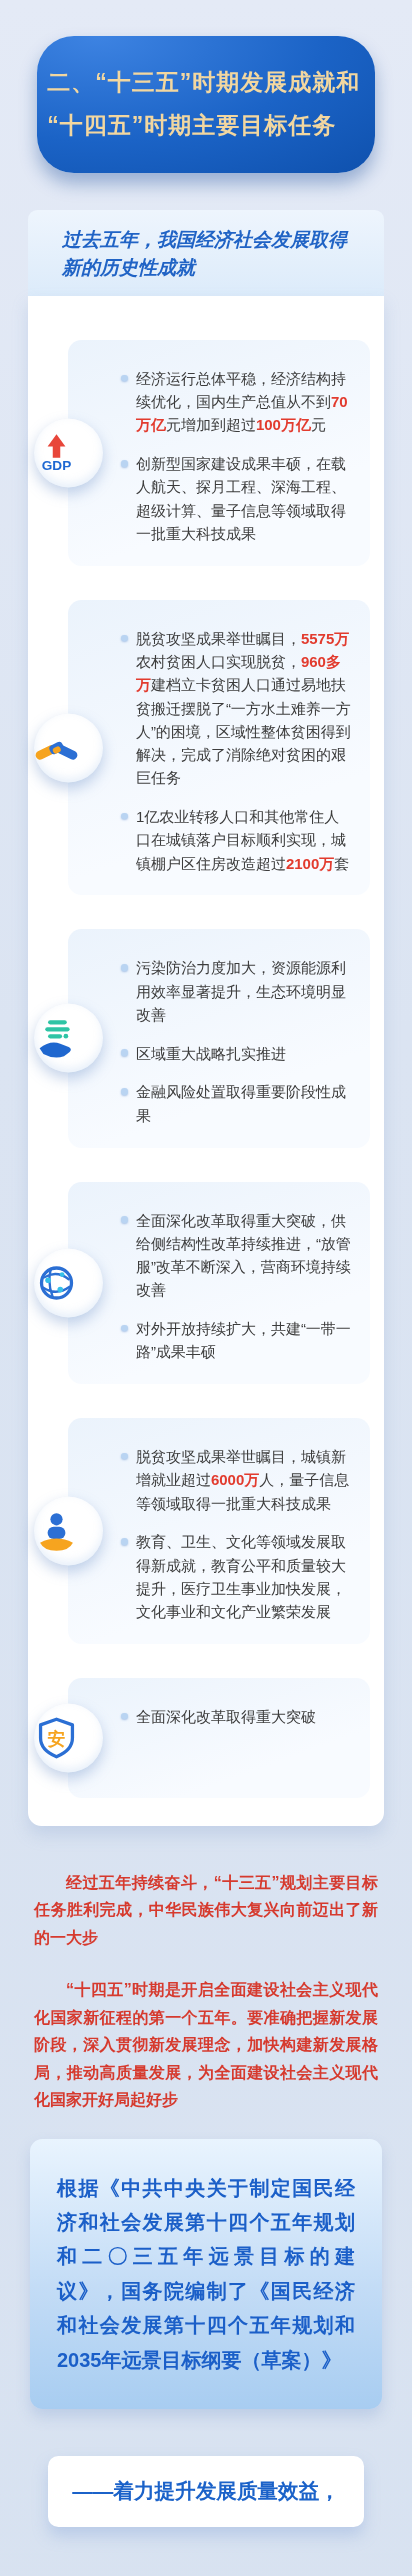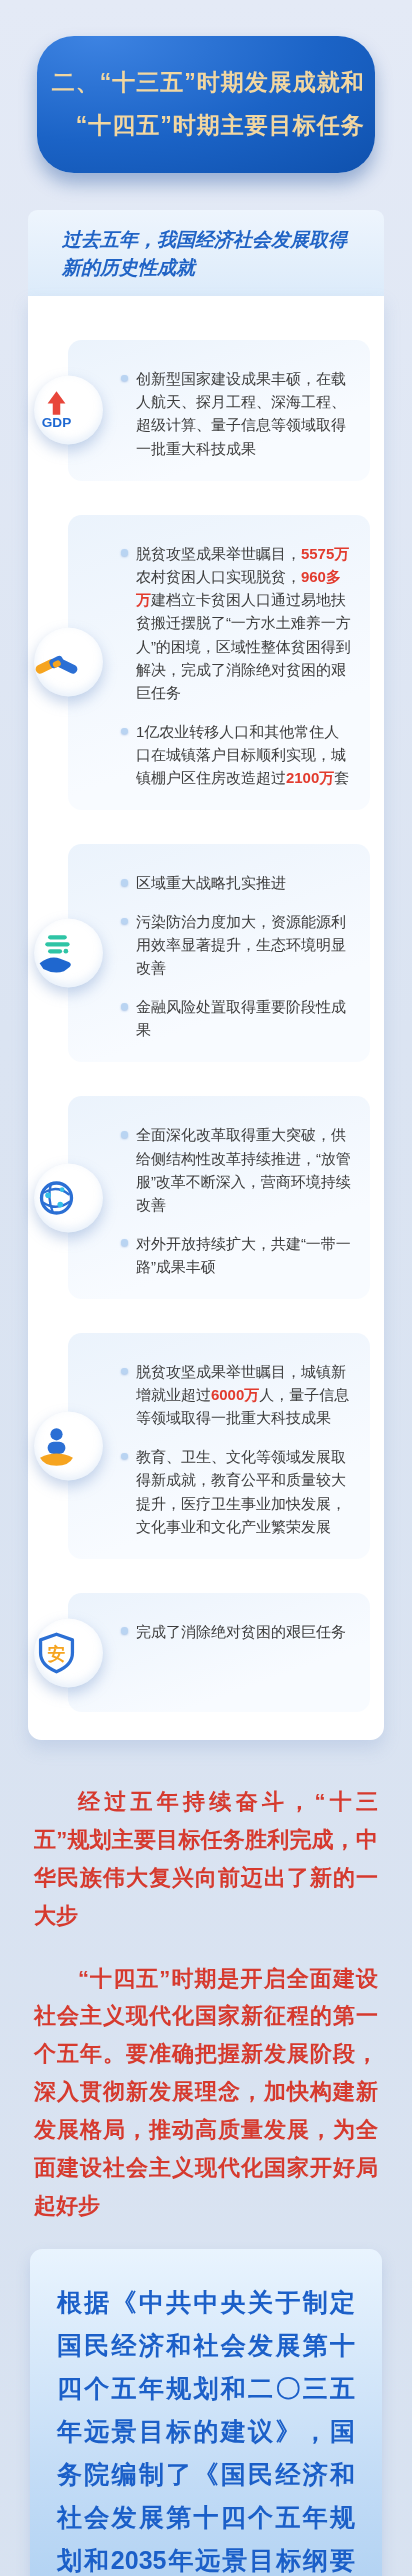--- a/index.html
+++ b/index.html
@@ -12,21 +12,21 @@
     width:412px;
     min-height:3437px;
     background:linear-gradient(180deg,#e4eaf6 0%,#dbe4f2 30%,#d6e1f0 100%);
     overflow:hidden;
   }
   
   .banner{
     margin:36px 37px 16px;
     border-radius:37px;
     padding:25px 10.3px 27px;
-    text-align:right;
+    text-align:left;
     background:radial-gradient(140% 160% at 18% 0%,#3d83e2 0%,#1b63c6 48%,#0a4aa4 100%);
     box-shadow:0 10.3px 16.5px rgba(18,70,150,.35);
     color:#f2d7a0;
     font-size:23px;
     font-weight:bold;
     letter-spacing:1px;
     line-height:1.85;
   }
   
   .sec1-header{
@@ -75,32 +75,32 @@
     flex:0 0 6.7px;width:6.7px;height:6.7px;border-radius:50%;
     background:#b9d4f2;margin-top:7.7px;
     box-shadow:0 1px 2.1px rgba(120,160,215,.6);
   }
   .bullet p{margin:0;font-size:15px;line-height:1.55;color:#3c3c3c;}
   .hl{color:#e23b2e;font-weight:bold;}
   
   .transition{margin:43px 34px 0;}
   .transition p{
     margin:0 0 25px;
-    font-size:22px;line-height:1.72;
+    font-size:16px;line-height:1.72;
     color:#d63a2e;font-weight:bold;
     text-indent:2em;text-align:justify;
   }
   
   .plan-box{
     margin:15.5px 30px 0;
     background:linear-gradient(180deg,#e9f4fe 0%,#c3dcf6 55%,#a8cdf1 100%);
     border-radius:12.4px;
     padding:32px 27px;
     color:#1b5fc8;
-    font-size:25px;font-weight:bold;line-height:1.72;
+    font-size:20px;font-weight:bold;line-height:1.72;
     text-align:justify;
     box-shadow:0 7.2px 13.4px rgba(130,160,210,.30);
   }
   
   .goal-header{
     margin:47px auto 0;
     width:299px;
     background:#ffffff;
     border-radius:10.3px;
     padding:18.5px 8.2px 20.6px;
@@ -127,20 +127,24 @@
         <div class="achv-block">
           <div class="icon-circle">
             <svg viewBox="0 0 96 96" width="45" height="45">
               <path d="M48 8 L67 34 H56 V58 H40 V34 H29 Z" fill="#e8463a"></path>
               <text x="48" y="84" font-size="29" font-weight="bold" fill="#1e68d2" text-anchor="middle">GDP</text>
             </svg>
           </div>
           <div class="bullet-list">
             <div class="bullet">
               <span class="dot"></span>
+              <p><span>经济运行总体平稳，经济结构持续优化，国内生产总值从不到</span><span class="hl">70万亿</span><span>元增加到超过</span><span class="hl">100万亿</span><span>元</span></p>
+            </div>
+            <div class="bullet">
+              <span class="dot"></span>
               <p><span>创新型国家建设成果丰硕，在载人航天、探月工程、深海工程、超级计算、量子信息等领域取得一批重大科技成果</span></p>
             </div>
           </div>
         </div>
         <div class="achv-block">
           <div class="icon-circle">
             <svg viewBox="0 0 96 96" width="45" height="45">
               <rect x="2" y="48" width="46" height="19" rx="9" fill="#f6a41f" transform="rotate(-26 25 57)"></rect>
               <rect x="48" y="48" width="46" height="19" rx="9" fill="#2b6fd4" transform="rotate(26 71 57)"></rect>
               <rect x="33" y="38" width="30" height="20" rx="8" fill="#2b6fd4" transform="rotate(-26 48 48)"></rect>
@@ -164,25 +168,25 @@
               <rect x="30" y="10" width="40" height="9" rx="4.5" fill="#2ec4a5"></rect>
               <rect x="24" y="25" width="52" height="9" rx="4.5" fill="#2ec4a5"></rect>
               <rect x="30" y="40" width="30" height="9" rx="4.5" fill="#2ec4a5"></rect>
               <circle cx="68" cy="44" r="5" fill="#2ec4a5"></circle>
               <path d="M12 70 Q34 52 56 60 L74 67 Q82 71 76 78 L64 87 Q42 94 20 82 Z" fill="#1f67cf"></path>
             </svg>
           </div>
           <div class="bullet-list">
             <div class="bullet">
               <span class="dot"></span>
+              <p><span>污染防治力度加大，资源能源利用效率显著提升，生态环境明显改善</span></p>
+            </div>
+            <div class="bullet">
+              <span class="dot"></span>
               <p><span>区域重大战略扎实推进</span></p>
-            </div>
-            <div class="bullet">
-              <span class="dot"></span>
-              <p><span>污染防治力度加大，资源能源利用效率显著提升，生态环境明显改善</span></p>
             </div>
             <div class="bullet">
               <span class="dot"></span>
               <p><span>金融风险处置取得重要阶段性成果</span></p>
             </div>
           </div>
         </div>
         <div class="achv-block">
           <div class="icon-circle">
             <svg viewBox="0 0 96 96" width="45" height="45">
@@ -226,21 +230,21 @@
         <div class="achv-block">
           <div class="icon-circle">
             <svg viewBox="0 0 96 96" width="45" height="45">
               <path d="M48 8 L82 20 V48 Q82 74 48 88 Q14 74 14 48 V20 Z" fill="#ffffff" stroke="#2b6fd4" stroke-width="7" stroke-linejoin="round"></path>
               <text x="48" y="62" font-size="38" font-weight="bold" fill="#f6a41f" text-anchor="middle">安</text>
             </svg>
           </div>
           <div class="bullet-list">
             <div class="bullet">
               <span class="dot"></span>
-              <p><span>完成了消除绝对贫困的艰巨任务</span></p>
+              <p><span>全面深化改革取得重大突破</span></p>
             </div>
           </div>
         </div>
       </div>
   </div>
 
   <div class="transition">
     <p>经过五年持续奋斗，“十三五”规划主要目标任务胜利完成，中华民族伟大复兴向前迈出了新的一大步</p>
     <p>“十四五”时期是开启全面建设社会主义现代化国家新征程的第一个五年。要准确把握新发展阶段，深入贯彻新发展理念，加快构建新发展格局，推动高质量发展，为全面建设社会主义现代化国家开好局起好步</p>
   </div>

